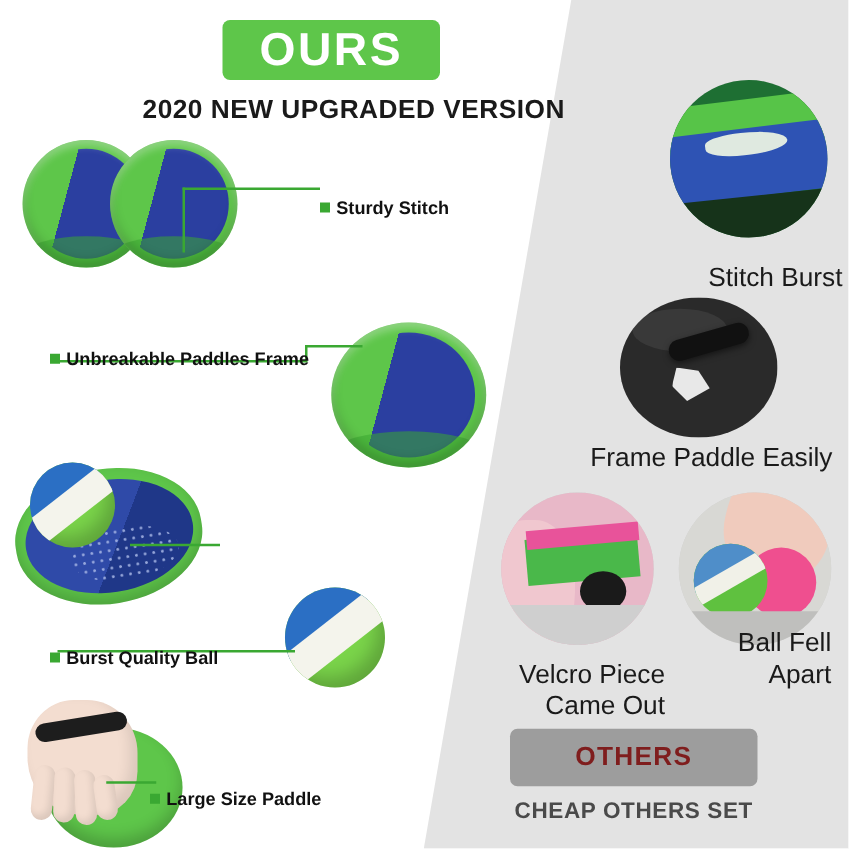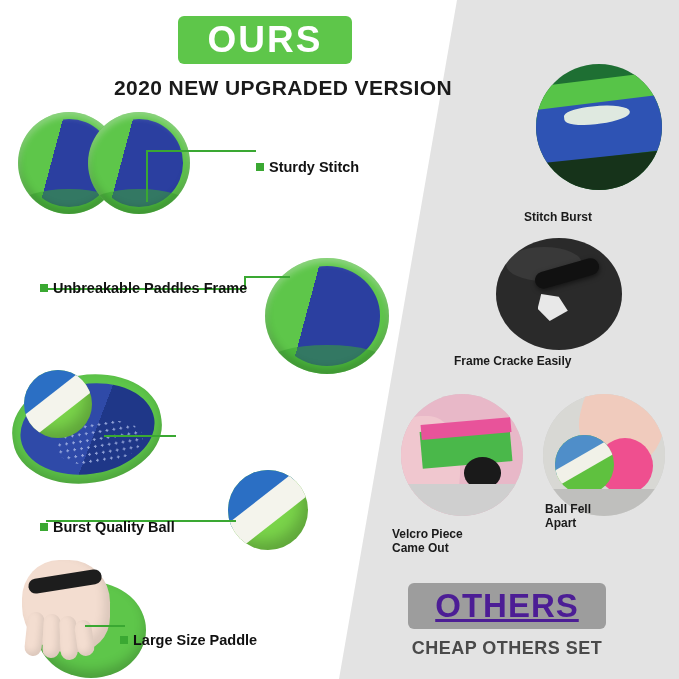--- a/index.html
+++ b/index.html
@@ -65,25 +65,24 @@
     top: 583px;
     width: 198px;
     height: 46px;
     background: #9d9d9d;
     border-radius: 6px;
     display: flex;
     align-items: center;
     justify-content: center;
   }
   .others-banner .txt {
-    color: #4c1d95;
-    font-size: 33px;
+    color: #7f1d1d;
+    font-size: 21px;
     font-weight: bold;
     letter-spacing: 1px;
-    text-decoration: underline;
   }
   .others-sub {
     position: absolute;
     left: 388px;
     top: 638px;
     width: 238px;
     text-align: center;
     color: #4a4a4a;
     font-size: 18px;
     font-weight: bold;
@@ -103,23 +102,23 @@
     display: inline-block;
     width: 8px;
     height: 8px;
     background: #3aa832;
     margin-right: 5px;
     vertical-align: 1px;
   }
   .right-label {
     position: absolute;
     color: #1a1a1a;
-    font-size: 12px;
-    font-weight: bold;
-    text-align: left;
+    font-size: 21px;
+    font-weight: normal;
+    text-align: right;
     line-height: 1.2;
     white-space: pre-line;
   }
 
   
   .leader { position: absolute; background: #3aa832; }
   .leader.h { height: 1.5px; }
   .leader.v { width: 1.5px; }
 
   
@@ -485,21 +484,21 @@
   </div>
   <div class="right-label" style="left:524px; top:210px; width:150px;">Stitch Burst</div>
 
   <div class="photo" style="left:496px; top:238px; width:126px; height:112px;">
     <div class="inner p2-bg">
       <div class="p2-gloss"></div>
       <div class="p2-strap"></div>
       <div class="p2-crack"></div>
     </div>
   </div>
-  <div class="right-label" style="left:454px; top:354px; width:212px;">Frame Cracke  Easily</div>
+  <div class="right-label" style="left:454px; top:354px; width:212px;">Frame Paddle  Easily</div>
 
   <div class="photo" style="left:401px; top:394px; width:122px; height:122px;">
     <div class="inner p3-bg">
       <div class="p3-hand"></div>
       <div class="p3-pad-green"></div>
       <div class="p3-pad-pink"></div>
       <div class="p3-hole"></div>
       <div class="p3-counter"></div>
     </div>
   </div>

